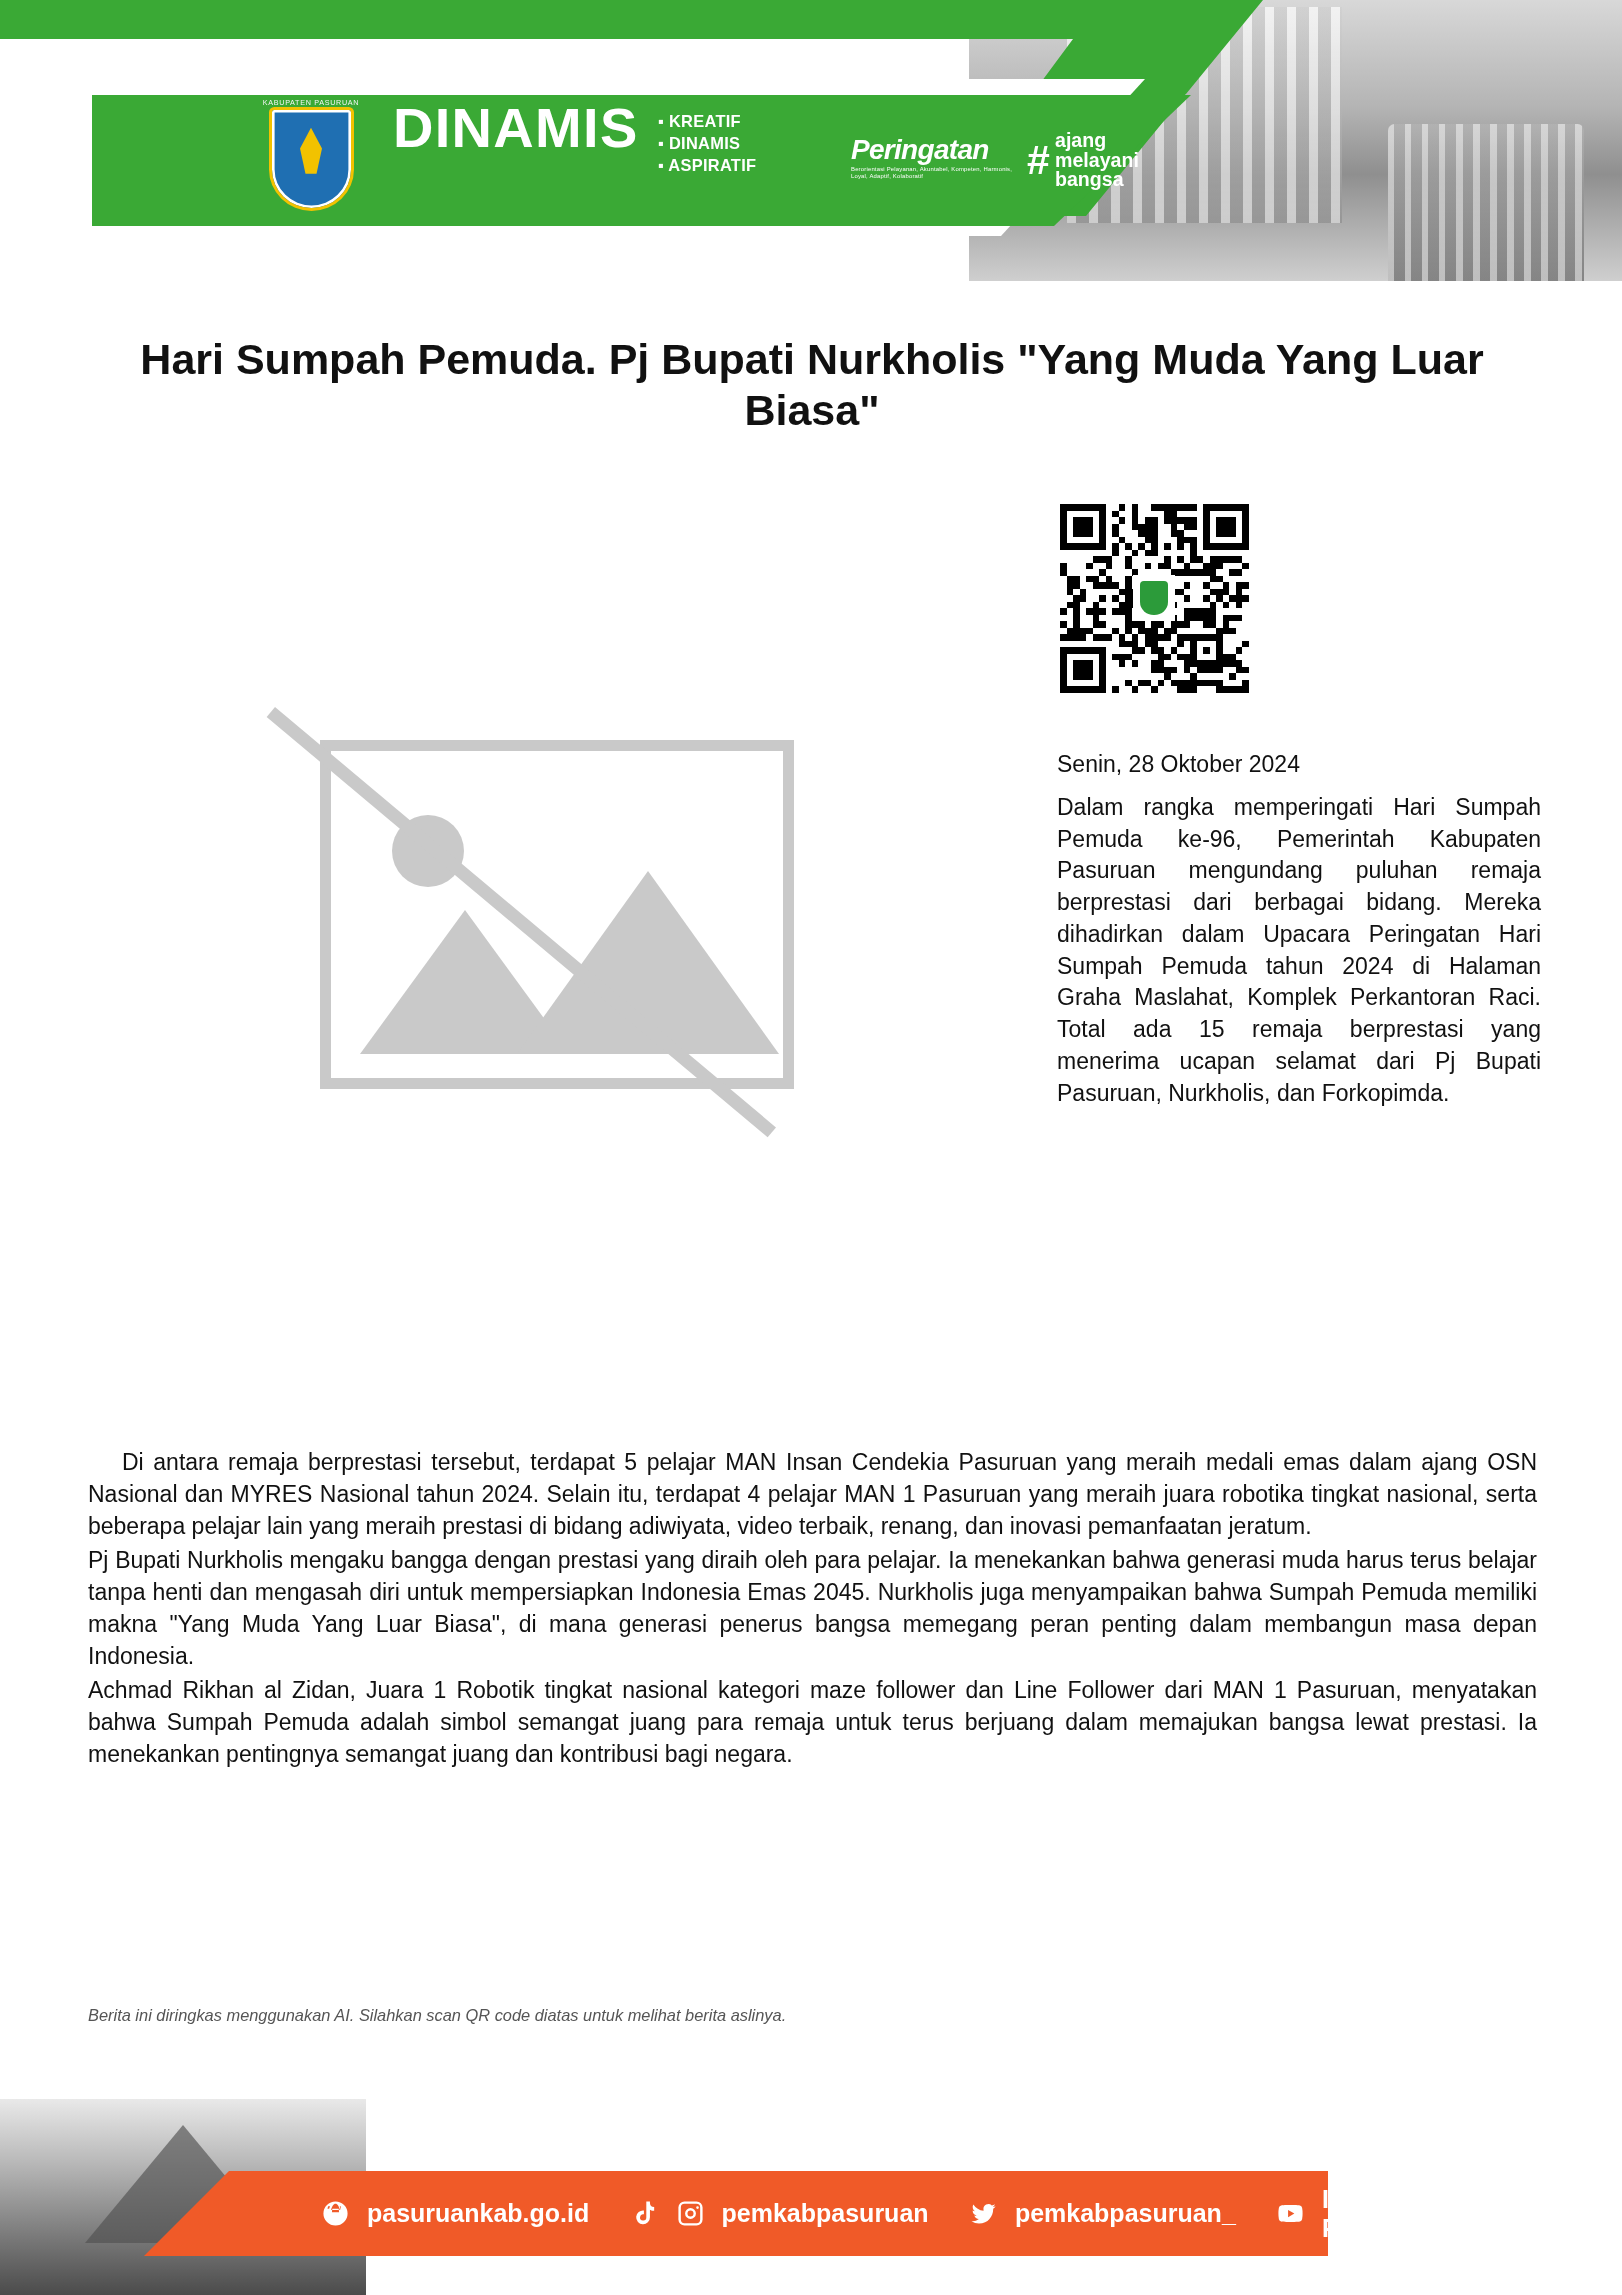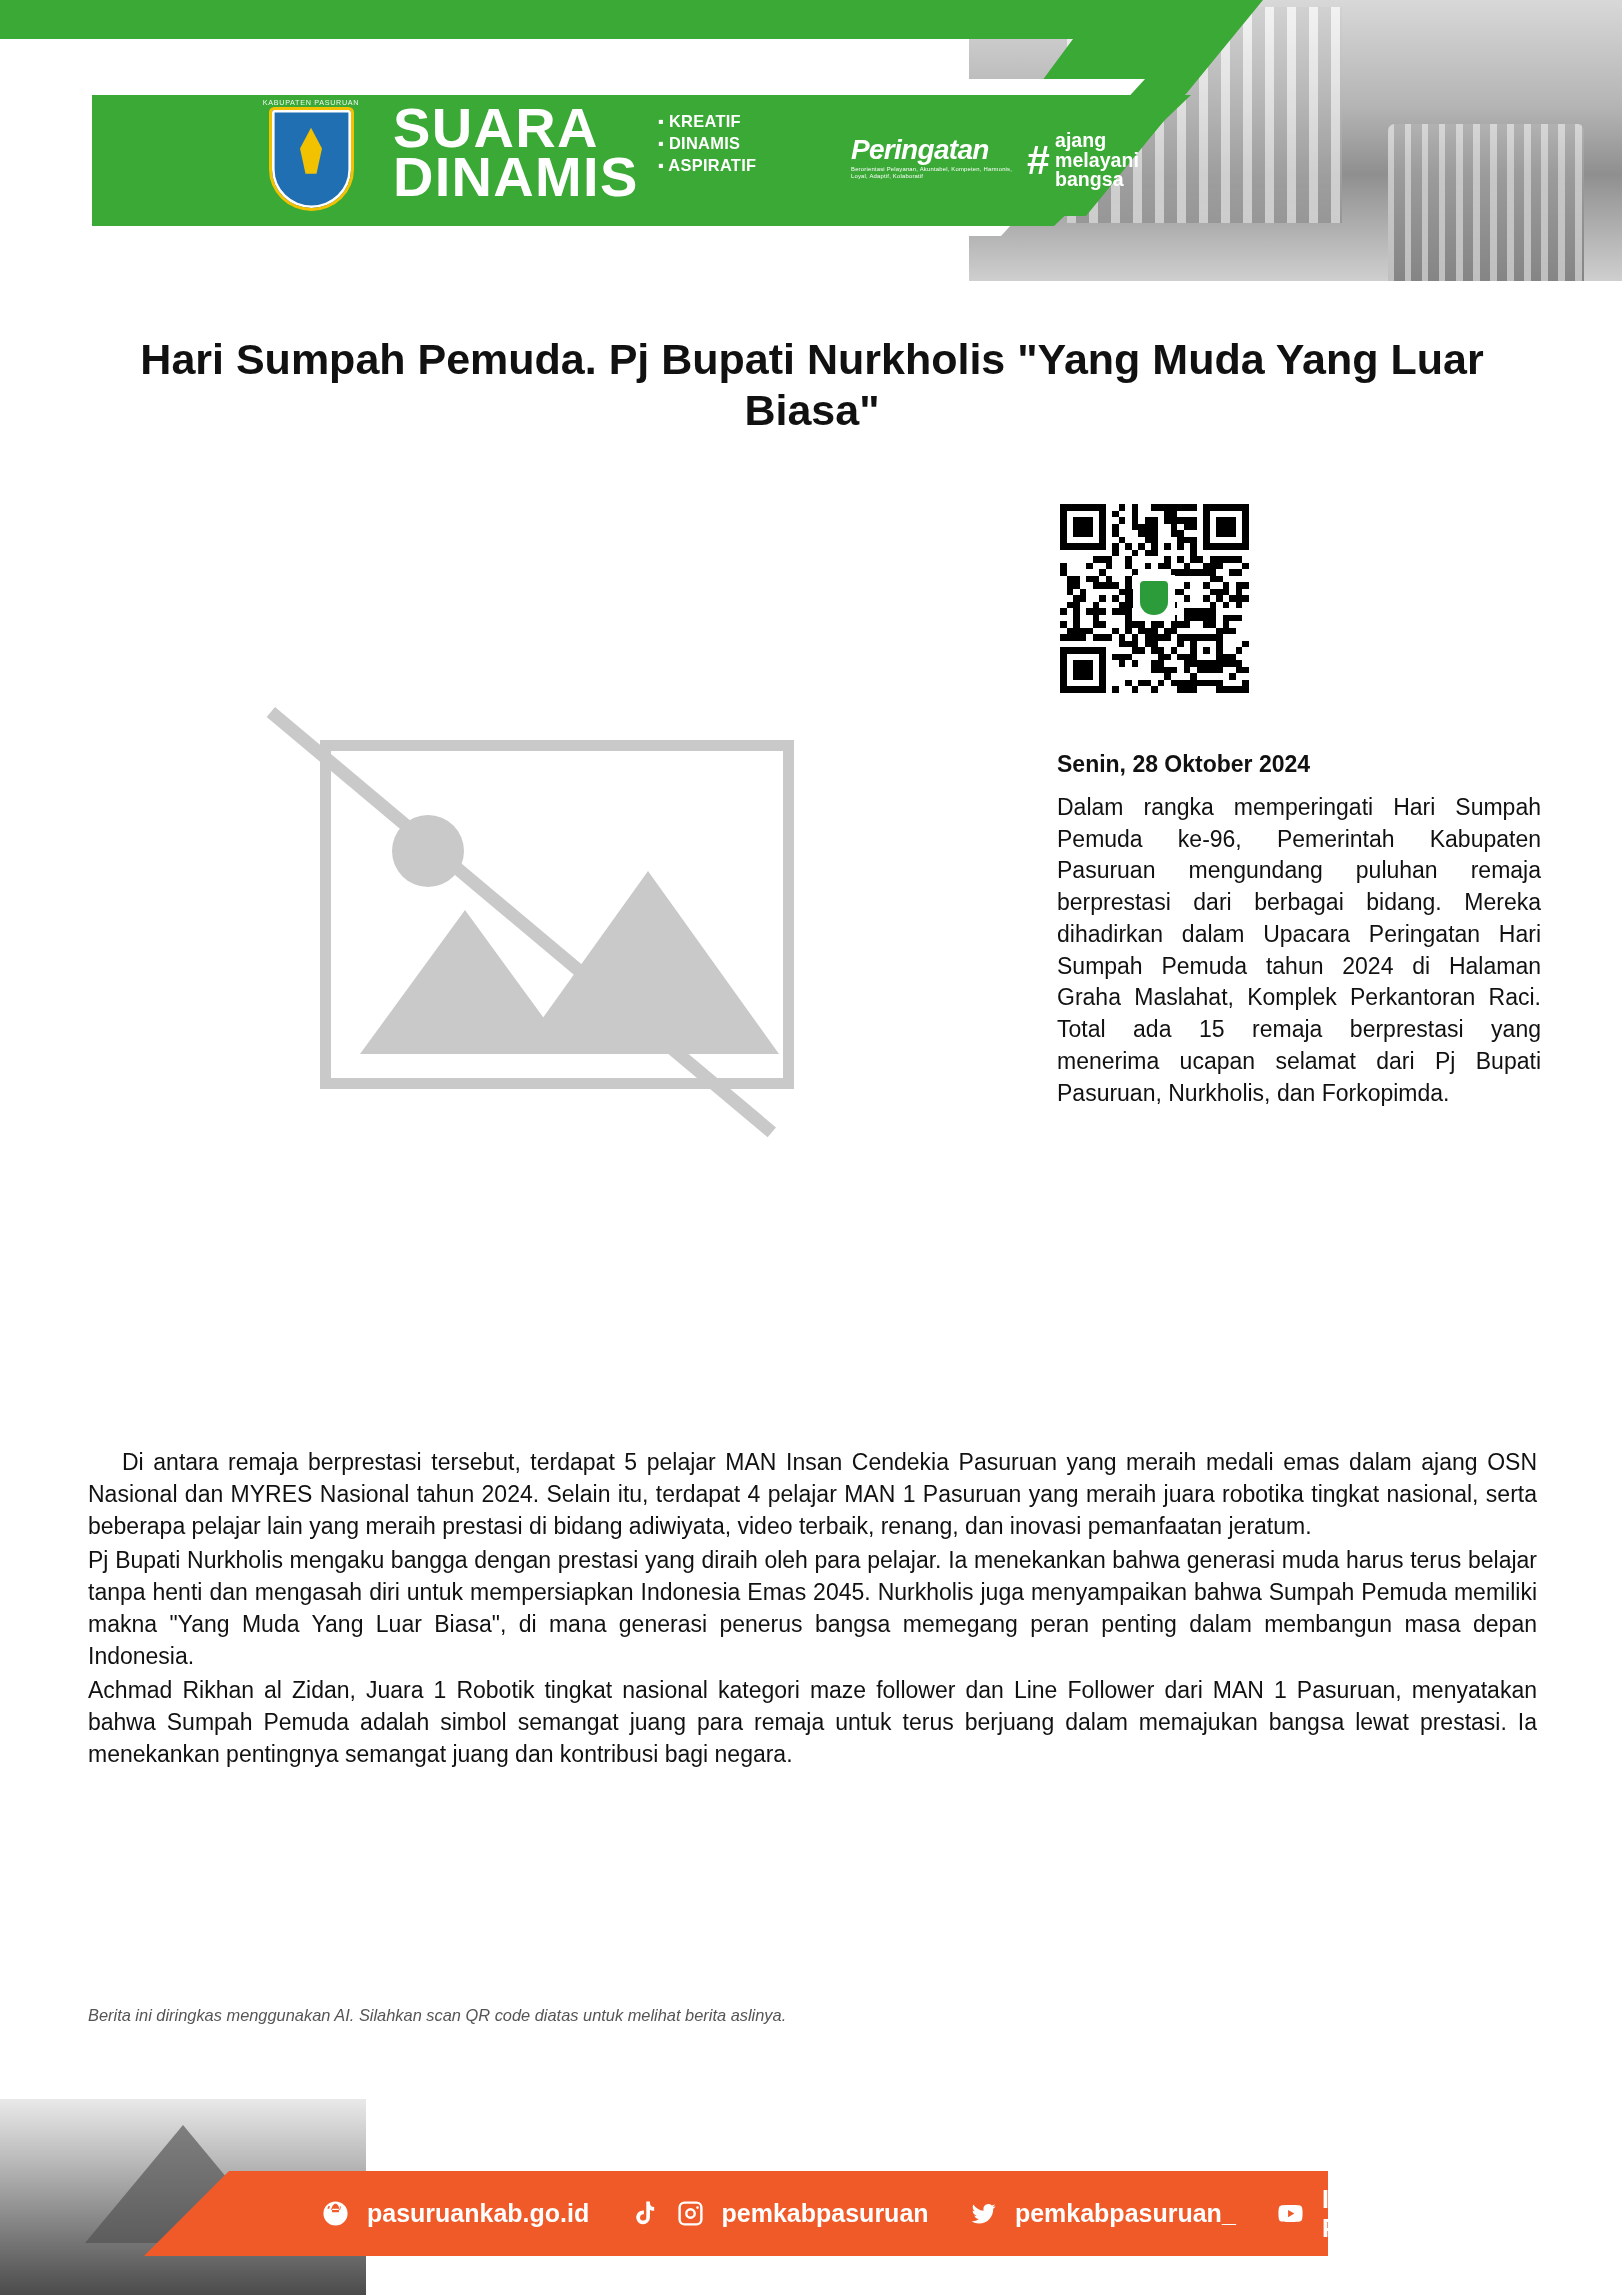--- a/index.html
+++ b/index.html
@@ -276,21 +276,21 @@
     color: #cfcfcf;
   }
 
   
   .date {
     position: absolute;
     top: 751px;
     left: 1057px;
     width: 484px;
     font-size: 23px;
-    font-weight: bold;
+    font-weight: normal;
     color: #111;
   }
   .lead {
     position: absolute;
     top: 792px;
     left: 1057px;
     width: 484px;
     font-size: 23px;
     line-height: 1.38;
     text-align: justify;
@@ -379,21 +379,20 @@
   <div class="header-green"></div>
   <div class="header-white-band"></div>
   <div class="header-green-bar"></div>
 
   <div class="logo-lambang">
     <div class="lambang-shield"></div>
   </div>
   <div class="lambang-text">KABUPATEN PASURUAN</div>
 
   <div class="brand">
-    <div class="brand-1">SUARA</div>
     <div class="brand-2">DINAMIS</div>
   </div>
 
   <div class="tagline">
     <div>KREATIF</div>
     <div>DINAMIS</div>
     <div>ASPIRATIF</div>
   </div>
 
   <div class="berakhlak">

